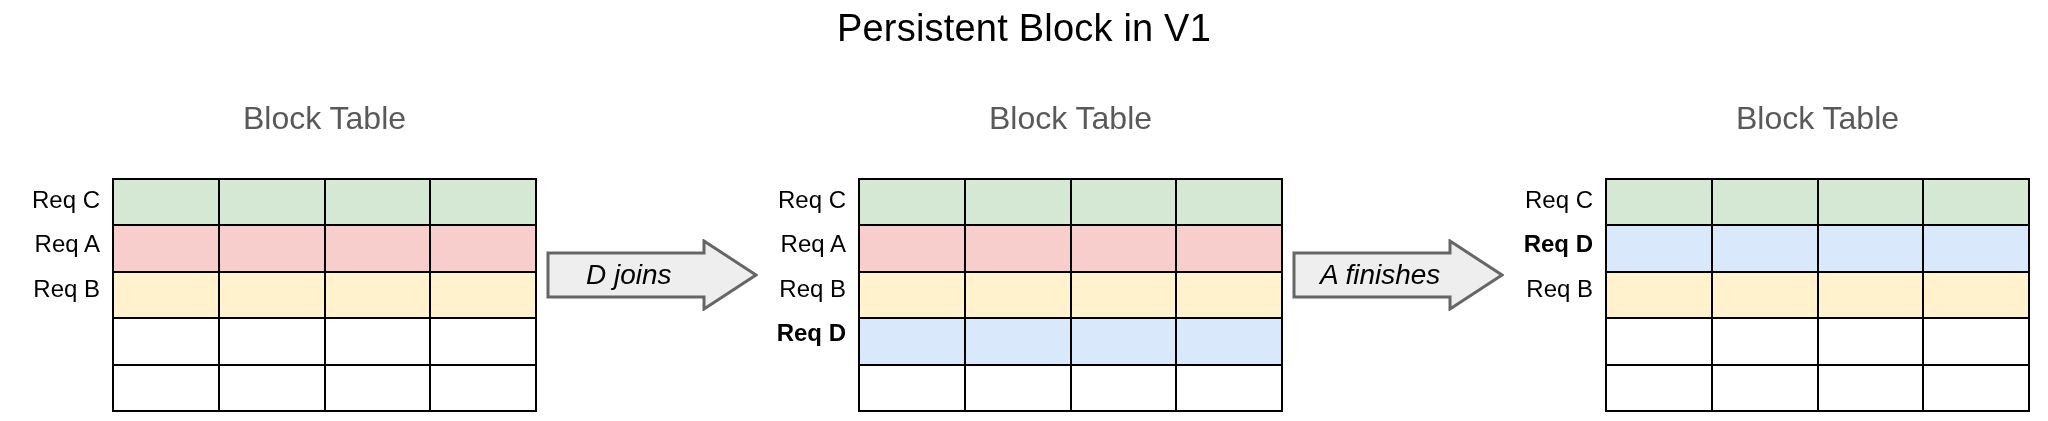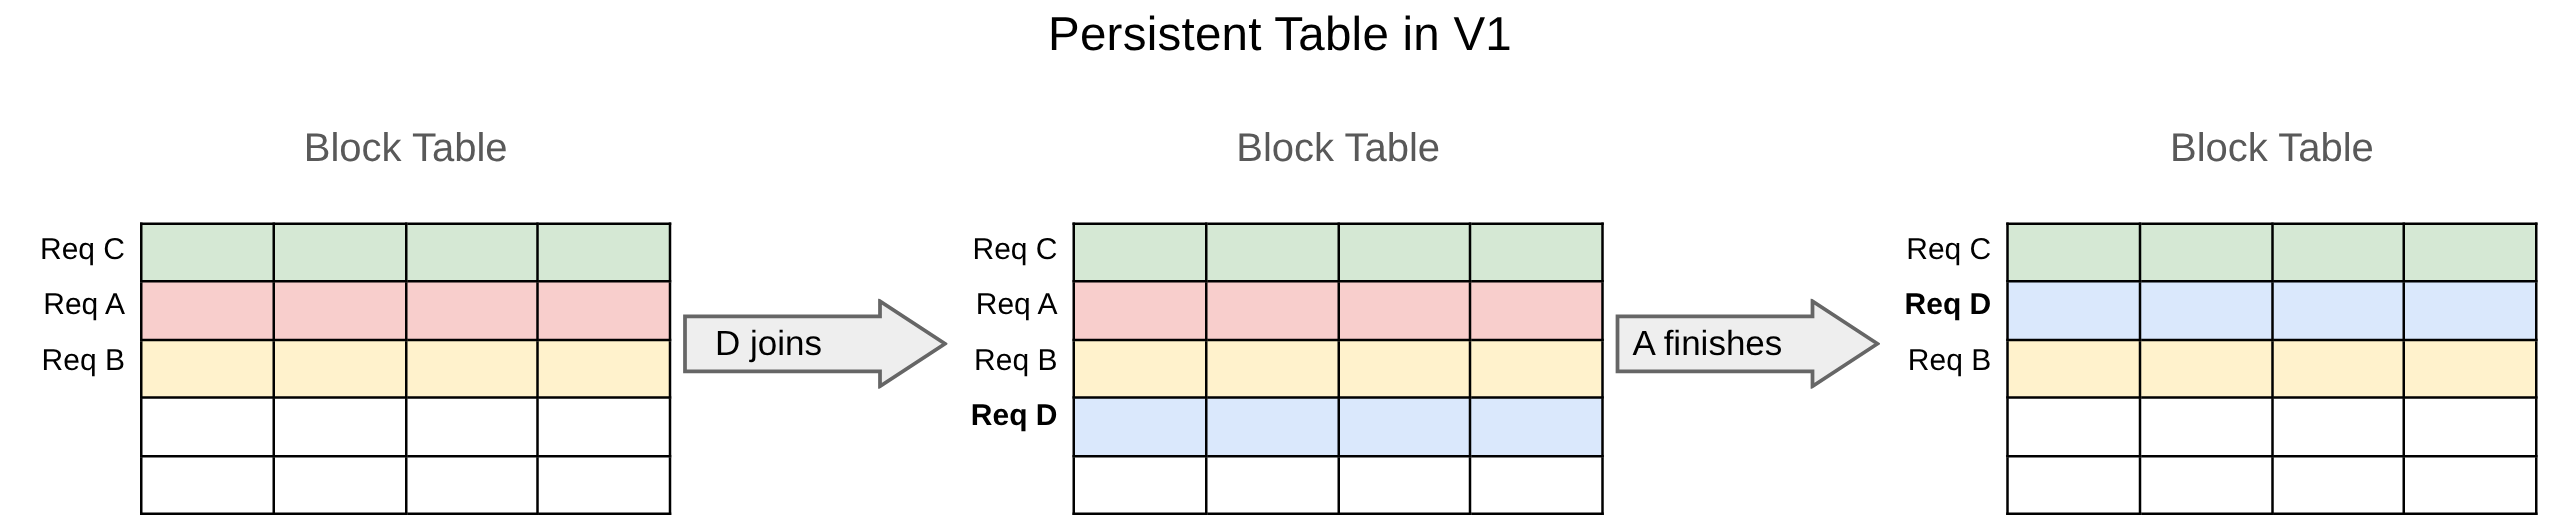--- a/index.html
+++ b/index.html
@@ -94,39 +94,40 @@
   .row-label.bold { font-weight: 700; text-align: center; }
 
   
   .arrow {
     position: absolute;
     height: 72px;
   }
   .arrow svg { display: block; }
   .arrow-label {
     position: absolute;
-    left: 2px;
+    left: 16px;
     top: 0;
     width: 100%;
     height: 72px;
     display: flex;
     align-items: center;
     justify-content: flex-start;
     padding-left: 24px;
     box-sizing: border-box;
     font-size: 28px;
     color: #000000;
     white-space: nowrap;
     pointer-events: none;
+    font-style: italic;
   }
 </style>
 </head>
 <body>
 
-<div id="diagram-title">Persistent Table in V1</div>
+<div id="diagram-title">Persistent Block in V1</div>
 
 <div class="panel" style="left:0px;width:537px;">
   <div class="panel-heading" style="left:112px;">Block Table</div>
 
   <div class="row-labels" style="left:0px;">
     <div class="row-label" style="top:0px;">Req C</div>
     <div class="row-label" style="top:44.4px;">Req A</div>
     <div class="row-label" style="top:88.8px;">Req B</div>
     <div class="row-label" style="top:133.2px;"></div>
     <div class="row-label" style="top:177.6px;"></div>

